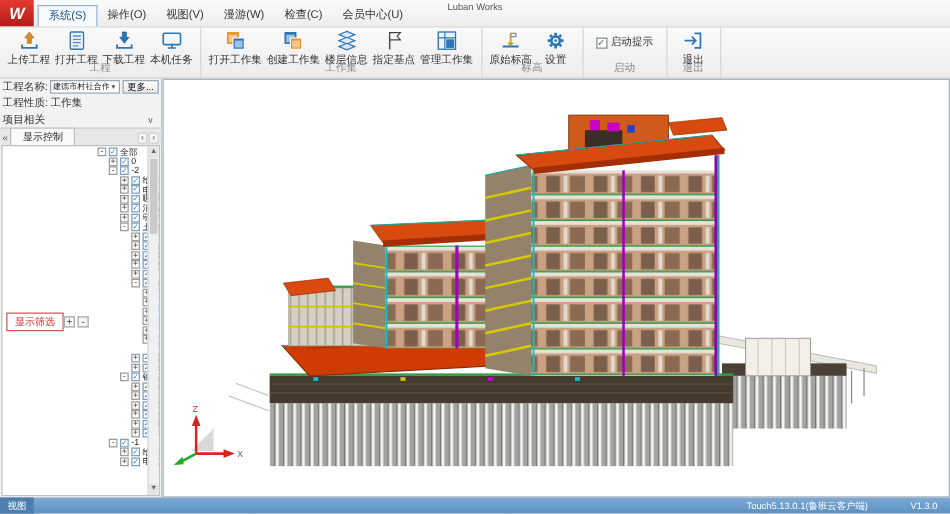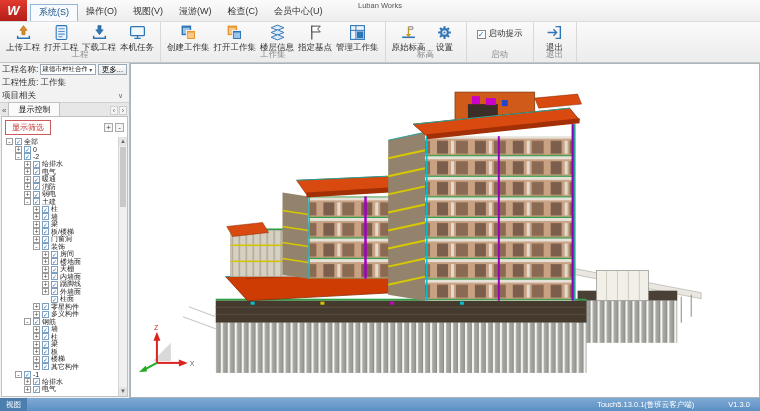--- a/index.html
+++ b/index.html
@@ -38,21 +38,21 @@
   .lp-select { flex:1; height:11px; background:#fff; border:1px solid #9aa8b5; display:flex; align-items:center; overflow:hidden; }
   .lp-select-text { flex:1; font-size:6.5px; white-space:nowrap; overflow:hidden; padding-left:1px; color:#222; }
   .lp-select-arrow { width:8px; font-size:6px; color:#555; text-align:center; flex:none; }
   .lp-more { flex:none; font-size:7.5px; border:1px solid #9aa8b5; background:linear-gradient(#fdfdfd,#e8e8e8); padding:0 3px; height:11px; }
   .lp-chevron { margin-left:auto; color:#667; font-size:7px; padding-right:4px; }
   .lp-tabrow { height:14px; display:flex; align-items:flex-end; background:#e7e7e7; border-top:1px solid #d0d0d0; flex:none; }
   .lp-collapse { font-size:8px; color:#556; padding:0 2px 1px; }
   .lp-tab { background:#fafafa; border:1px solid #c0c0c0; border-bottom:none; font-size:8px; color:#222; padding:1px 9px;margin-top:48px; }
   .lp-tabnav { margin-left:auto; display:flex; gap:1px; padding:0 2px 1px; }
   .lp-tabnav span { font-size:7px; color:#556; border:1px solid #cfcfcf; background:#f4f4f4; width:8px; text-align:center; }
-  .lp-white { flex:1; background:#fff; border:1px solid #c0c0c0; margin:0 1px 1px 1px; display:flex; flex-direction:column; min-height:0; }
+  .lp-white { flex:1; background:#fff; border:1px solid #c0c0c0; margin:0 1px 1px 1px; display:flex; flex-direction:row; min-height:0; }
   .lp-filterrow { display:flex; align-items:center; padding:3px 3px 2px; flex:none; }
   .btn-filter { color:#c43030; border:1px solid #cc5a5a; background:#fff; font-size:8px; padding:1px 6px; }
   .lp-pm { margin-left:auto; display:flex; gap:2px; }
   .lp-pm span { width:9px; height:9px; border:1px solid #a8a8a8; background:#f5f5f5; font-size:8px; line-height:7px; text-align:center; color:#444; }
 
   
   .tree { flex:1; position:relative; overflow:hidden; padding:1px 10px 0 2px; }
   .trow { height:7.5px; display:flex; align-items:center; gap:2px; white-space:nowrap; }
   .tgl { width:7px; height:7px; flex:none; border:1px solid #9c9c9c; background:#fff; font-size:7px; line-height:5px; text-align:center; color:#444; }
   .tcb { width:7px; height:7px; flex:none; border:1px solid #7aa0c4; background:#fff; font-size:6px; line-height:6px; text-align:center; color:#2e75b6; }
@@ -132,38 +132,38 @@
     <span class="rlabel">本机任务</span>
   </div>
         </div>
       <div class="rgrouplabel">工程</div>
     </div>
     <div class="rgroup">
       <div class="rbuttons">
           <div class="rbtn">
     <span class="ricon">
               <svg viewBox="0 0 16 16">
+                <rect x="1.5" y="1.5" width="9" height="9" fill="#e8962e"></rect>
+                <rect x="2.8" y="3.5" width="6.4" height="5.7" fill="#f6c98a"></rect>
+                <rect x="6" y="6" width="8.5" height="8.5" fill="#2e75b6" stroke="#fff" stroke-width=".8"></rect>
+                <rect x="7.3" y="8" width="5.9" height="5.2" fill="#9cc3e8"></rect>
+              </svg>
+            </span>
+    <span class="rlabel">打开工作集</span>
+  </div>
+          <div class="rbtn">
+    <span class="ricon">
+              <svg viewBox="0 0 16 16">
                 <rect x="1.5" y="1.5" width="9" height="9" fill="#2e75b6"></rect>
                 <rect x="2.8" y="3.5" width="6.4" height="5.7" fill="#9cc3e8"></rect>
                 <rect x="6" y="6" width="8.5" height="8.5" fill="#e8962e" stroke="#fff" stroke-width=".8"></rect>
                 <rect x="7.3" y="8" width="5.9" height="5.2" fill="#f6c98a"></rect>
               </svg>
             </span>
     <span class="rlabel">创建工作集</span>
-  </div>
-          <div class="rbtn">
-    <span class="ricon">
-              <svg viewBox="0 0 16 16">
-                <rect x="1.5" y="1.5" width="9" height="9" fill="#e8962e"></rect>
-                <rect x="2.8" y="3.5" width="6.4" height="5.7" fill="#f6c98a"></rect>
-                <rect x="6" y="6" width="8.5" height="8.5" fill="#2e75b6" stroke="#fff" stroke-width=".8"></rect>
-                <rect x="7.3" y="8" width="5.9" height="5.2" fill="#9cc3e8"></rect>
-              </svg>
-            </span>
-    <span class="rlabel">打开工作集</span>
   </div>
           <div class="rbtn">
     <span class="ricon">
               <svg viewBox="0 0 16 16">
                 <g fill="#dce9f7" stroke="#2e75b6" stroke-width=".9">
                   <path d="M8 1l6 2.5L8 6 2 3.5z"></path>
                   <path d="M8 5.5l6 2.5L8 10.5 2 8z"></path>
                   <path d="M8 10l6 2.5L8 15l-6-2.5z"></path>
                 </g>
               </svg>

